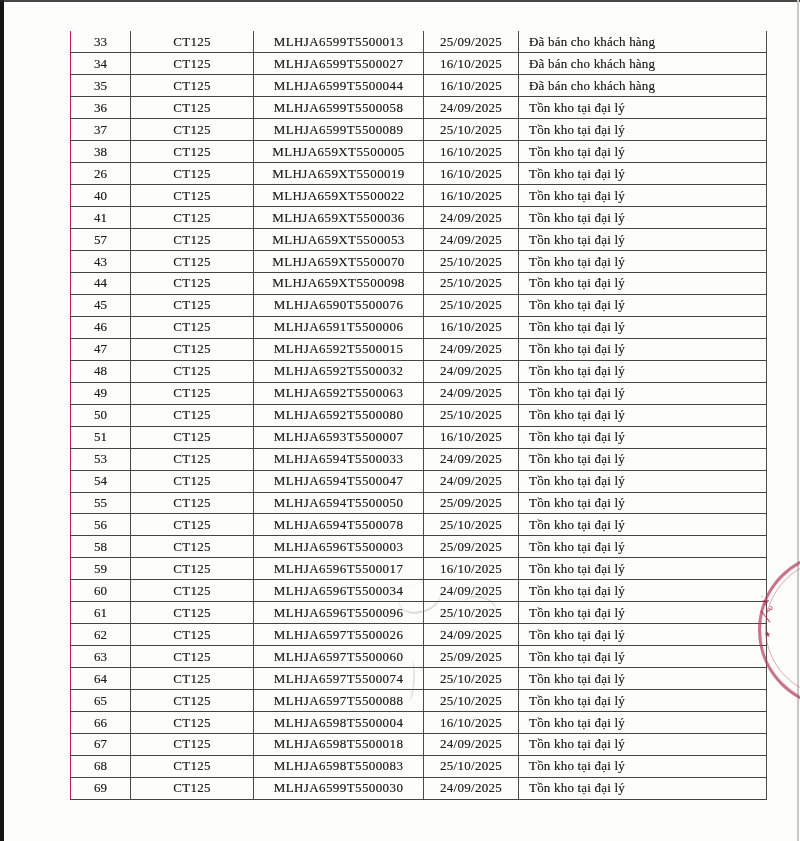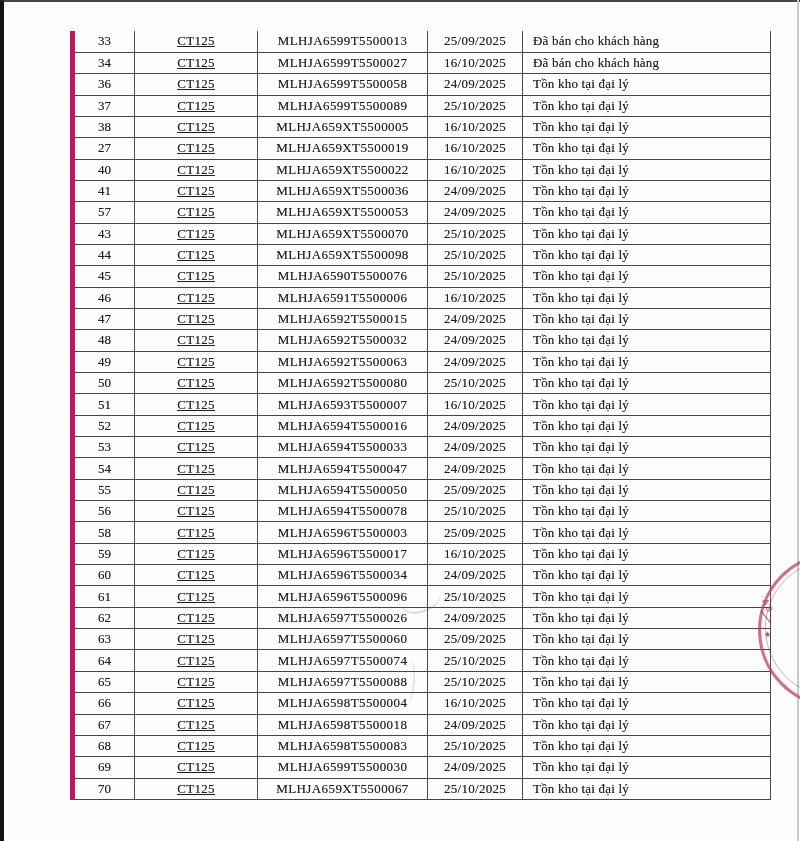--- a/index.html
+++ b/index.html
@@ -39,24 +39,24 @@
     border-right: 1px solid #4b4b4b;
     border-bottom: 1px solid #454545;
     padding: 0;
     font-size: 13px;
     color: #1e1e1e;
     text-align: center;
     white-space: nowrap;
     overflow: hidden;
     text-shadow: 0 0 0.5px rgba(45,45,45,.55);
   }
-  .doc-table td:first-child { border-left: 5px solid #be185d; }
+  .doc-table td:first-child { border-left: 1px solid #be185d; }
   .doc-table tr { height: 20.23px; }
   .c-no     { width: 59px;  }
-  .c-model  { width: 122px; letter-spacing: .3px; text-decoration: underline; }
+  .c-model  { width: 122px; letter-spacing: .3px; }
   .c-vin    { width: 169px; letter-spacing: .4px; }
   .c-date   { width: 94px;  letter-spacing: .3px; }
   .c-status { width: 237px; text-align: left !important; padding-left: 10px !important; letter-spacing: .2px; margin-top: 12px; }
   
   .stamp-ring-outer {
     position: absolute; left: 758px; top: 552px;
     width: 150px; height: 150px;
     border-radius: 50%;
     border: 3px solid rgba(178,62,94,.72);
     box-shadow: inset 0 0 2px rgba(178,62,94,.3);
@@ -127,20 +127,27 @@
     <td class="c-status">Đã bán cho khách hàng</td>
   </tr>
       <tr>
     <td class="c-no">34</td>
     <td class="c-model">CT125</td>
     <td class="c-vin">MLHJA6599T5500027</td>
     <td class="c-date">16/10/2025</td>
     <td class="c-status">Đã bán cho khách hàng</td>
   </tr>
       <tr>
+    <td class="c-no">35</td>
+    <td class="c-model">CT125</td>
+    <td class="c-vin">MLHJA6599T5500044</td>
+    <td class="c-date">16/10/2025</td>
+    <td class="c-status">Đã bán cho khách hàng</td>
+  </tr>
+      <tr>
     <td class="c-no">36</td>
     <td class="c-model">CT125</td>
     <td class="c-vin">MLHJA6599T5500058</td>
     <td class="c-date">24/09/2025</td>
     <td class="c-status">Tồn kho tại đại lý</td>
   </tr>
       <tr>
     <td class="c-no">37</td>
     <td class="c-model">CT125</td>
     <td class="c-vin">MLHJA6599T5500089</td>
@@ -148,21 +155,21 @@
     <td class="c-status">Tồn kho tại đại lý</td>
   </tr>
       <tr>
     <td class="c-no">38</td>
     <td class="c-model">CT125</td>
     <td class="c-vin">MLHJA659XT5500005</td>
     <td class="c-date">16/10/2025</td>
     <td class="c-status">Tồn kho tại đại lý</td>
   </tr>
       <tr>
-    <td class="c-no">27</td>
+    <td class="c-no">26</td>
     <td class="c-model">CT125</td>
     <td class="c-vin">MLHJA659XT5500019</td>
     <td class="c-date">16/10/2025</td>
     <td class="c-status">Tồn kho tại đại lý</td>
   </tr>
       <tr>
     <td class="c-no">40</td>
     <td class="c-model">CT125</td>
     <td class="c-vin">MLHJA659XT5500022</td>
     <td class="c-date">16/10/2025</td>
@@ -236,27 +243,20 @@
     <td class="c-model">CT125</td>
     <td class="c-vin">MLHJA6592T5500080</td>
     <td class="c-date">25/10/2025</td>
     <td class="c-status">Tồn kho tại đại lý</td>
   </tr>
       <tr>
     <td class="c-no">51</td>
     <td class="c-model">CT125</td>
     <td class="c-vin">MLHJA6593T5500007</td>
     <td class="c-date">16/10/2025</td>
-    <td class="c-status">Tồn kho tại đại lý</td>
-  </tr>
-      <tr>
-    <td class="c-no">52</td>
-    <td class="c-model">CT125</td>
-    <td class="c-vin">MLHJA6594T5500016</td>
-    <td class="c-date">24/09/2025</td>
     <td class="c-status">Tồn kho tại đại lý</td>
   </tr>
       <tr>
     <td class="c-no">53</td>
     <td class="c-model">CT125</td>
     <td class="c-vin">MLHJA6594T5500033</td>
     <td class="c-date">24/09/2025</td>
     <td class="c-status">Tồn kho tại đại lý</td>
   </tr>
       <tr>
@@ -355,27 +355,20 @@
     <td class="c-model">CT125</td>
     <td class="c-vin">MLHJA6598T5500083</td>
     <td class="c-date">25/10/2025</td>
     <td class="c-status">Tồn kho tại đại lý</td>
   </tr>
       <tr>
     <td class="c-no">69</td>
     <td class="c-model">CT125</td>
     <td class="c-vin">MLHJA6599T5500030</td>
     <td class="c-date">24/09/2025</td>
-    <td class="c-status">Tồn kho tại đại lý</td>
-  </tr>
-      <tr>
-    <td class="c-no">70</td>
-    <td class="c-model">CT125</td>
-    <td class="c-vin">MLHJA659XT5500067</td>
-    <td class="c-date">25/10/2025</td>
     <td class="c-status">Tồn kho tại đại lý</td>
   </tr>
     </tbody>
 </table>
 
 <div>
   <div class="stamp-ring-outer"></div>
   <div class="stamp-ring-inner"></div>
   <span class="stamp-arc-text">·A3</span>
   <div class="stamp-dash"></div>

